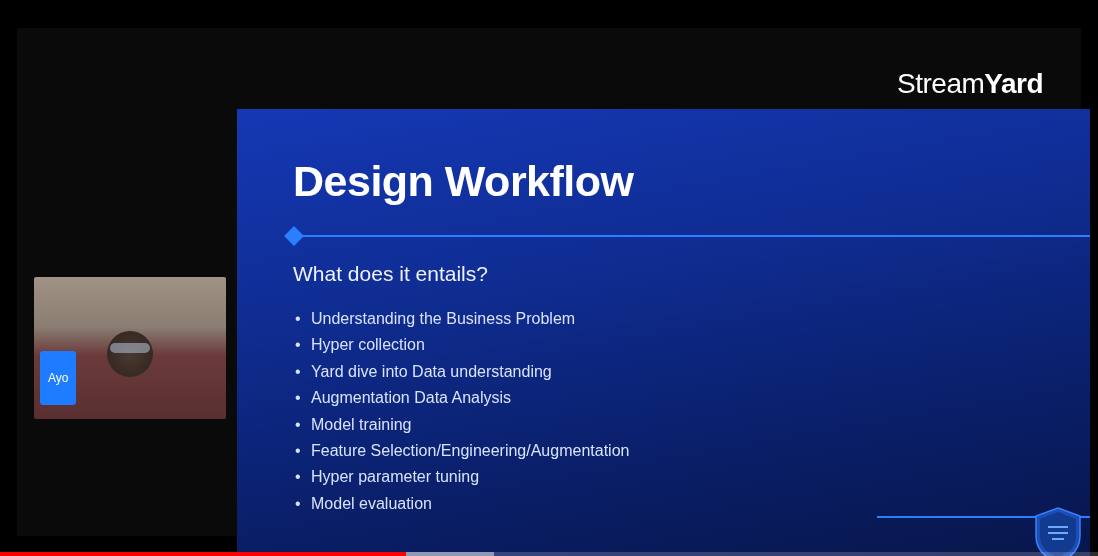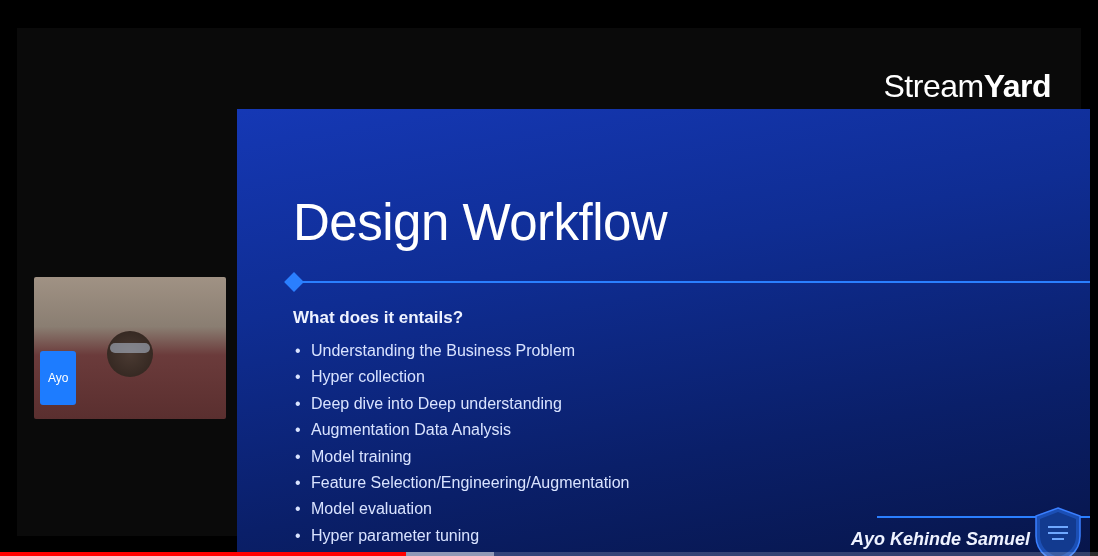--- a/index.html
+++ b/index.html
@@ -15,23 +15,23 @@
       position: absolute;
       top: 28px;
       left: 17px;
       width: 1064px;
       height: 508px;
       background: #0a0a0a;
     }
     .watermark {
       position: absolute;
       top: 40px;
-      right: 30px;
+      right: 38px;
       color: #fff;
-      font-size: 32px;
+      font-size: 28px;
       font-weight: 300;
       letter-spacing: -0.5px;
     }
     .watermark .wm-light { font-weight: 300; }
     .watermark .wm-bold { font-weight: 700; }
 
     .webcam {
       position: absolute;
       top: 249px;
       left: 17px;
@@ -82,25 +82,24 @@
       width: 853px;
       height: 455px;
       background: linear-gradient(170deg, #1538b5 0%, #0f2d93 35%, #0a1f69 70%, #071549 100%);
       color: #fff;
       overflow: hidden;
     }
     .slide-inner {
       padding: 48px 56px 0 56px;
     }
     .slide-title {
-      font-size: 51px;
-      font-weight: 400;
+      font-size: 43px;
+      font-weight: 700;
       letter-spacing: -0.5px;
       margin-bottom: 28px;
-      margin-top: 36px;
     }
     .divider {
       position: relative;
       height: 4px;
       margin-left: -6px;
       margin-bottom: 24px;
     }
     .divider-line {
       position: absolute;
       top: 1px;
@@ -112,23 +111,23 @@
     .divider-dot {
       position: absolute;
       left: 0;
       top: -5px;
       width: 14px;
       height: 14px;
       background: #2a7fff;
       transform: rotate(45deg);
     }
     .subheading {
-      font-size: 17px;
-      font-weight: 700;
-      margin-bottom: 10px;
+      font-size: 21px;
+      font-weight: 400;
+      margin-bottom: 20px;
       color: #eef2ff;
     }
     .bullets {
       list-style: none;
       padding-left: 18px;
     }
     .bullets li {
       position: relative;
       font-size: 16px;
       line-height: 1.65;
@@ -206,30 +205,29 @@
     <div class="slide-inner">
       <h1 class="slide-title">Design Workflow</h1>
       <div class="divider">
         <div class="divider-dot"></div>
         <div class="divider-line"></div>
       </div>
       <div class="subheading">What does it entails?</div>
       <ul class="bullets">
         <li>Understanding the Business Problem</li>
         <li>Hyper collection</li>
-        <li>Deep dive into Deep understanding</li>
+        <li>Yard dive into Data understanding</li>
         <li>Augmentation Data Analysis</li>
         <li>Model training</li>
         <li>Feature Selection/Engineering/Augmentation</li>
+        <li>Hyper parameter tuning</li>
         <li>Model evaluation</li>
-        <li>Hyper parameter tuning</li>
       </ul>
     </div>
     <div class="footer-line"></div>
-    <div class="presenter-name">Ayo Kehinde Samuel</div>
     <svg class="badge" viewBox="0 0 52 58">
       <path d="M26 2 L48 10 L48 30 C48 44 38 52 26 56 C14 52 4 44 4 30 L4 10 Z" fill="#1b4fb5" stroke="#3a7fff" stroke-width="1.5"></path>
       <path d="M26 6 L44 13 L44 30 C44 41 36 48 26 51 C16 48 8 41 8 30 L8 13 Z" fill="#123a8f"></path>
       <rect x="16" y="20" width="20" height="2" fill="#6fa8ff"></rect>
       <rect x="16" y="26" width="20" height="2" fill="#6fa8ff"></rect>
       <rect x="20" y="32" width="12" height="2" fill="#6fa8ff"></rect>
     </svg>
   </div>
 
 </div>

